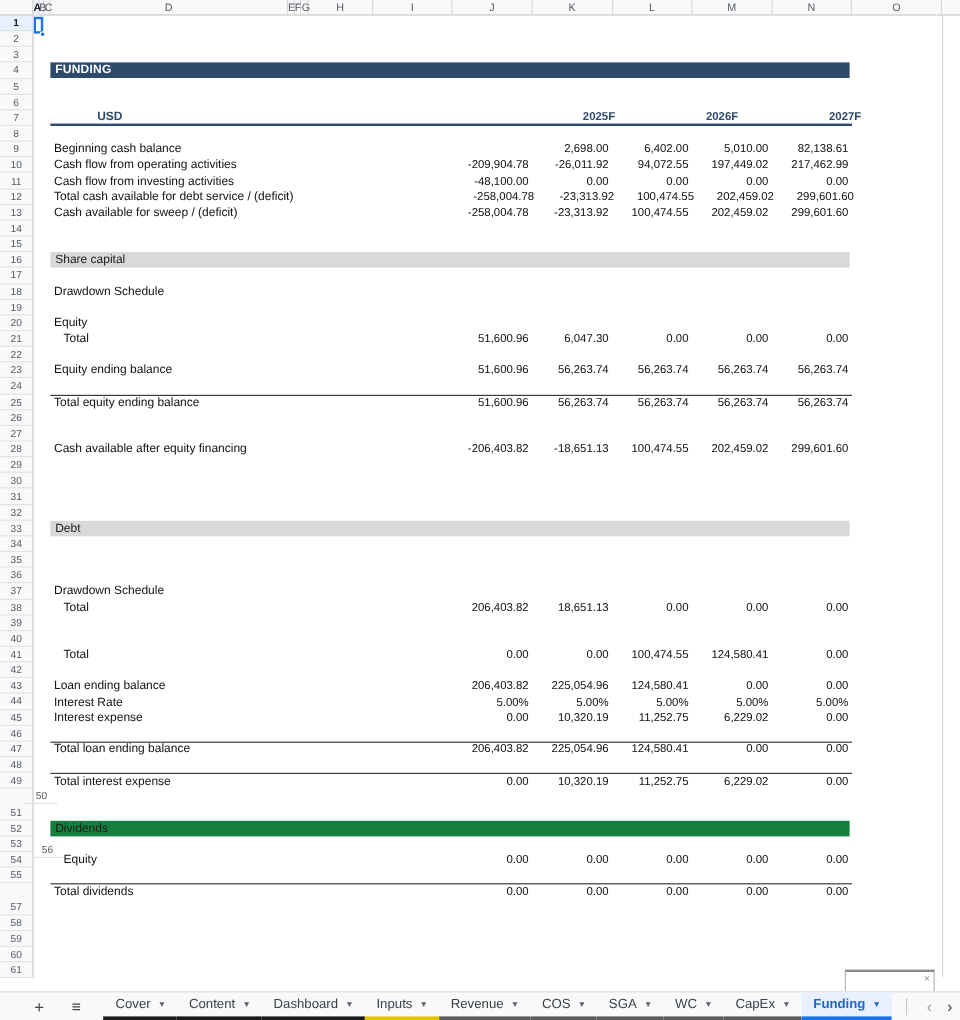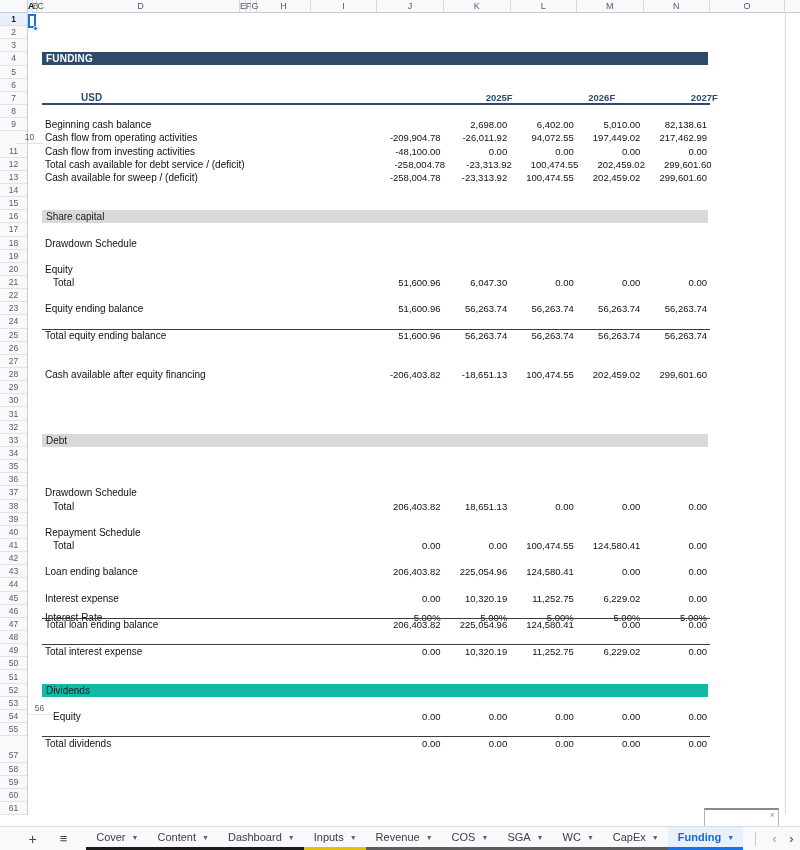--- a/index.html
+++ b/index.html
@@ -189,43 +189,39 @@
       </div>
       <div class="sheet-row" style="top: 499.55px; height: 13.15px;">
         <span class="lbl ind">Total</span>
         <span class="gap"></span>
         <span class="cell">206,403.82</span>
         <span class="cell">18,651.13</span>
         <span class="cell">0.00</span>
         <span class="cell">0.00</span>
         <span class="cell">0.00</span>
       </div>
-      <div class="sheet-row" style="top: 525.85px; height: 13.15px;">
-        <span class="lbl">Repayment Schedule</span>
-        <span class="gap"></span>
-      </div>
       <div class="sheet-row" style="top: 539px; height: 13.15px;">
         <span class="lbl ind">Total</span>
         <span class="gap"></span>
         <span class="cell">0.00</span>
         <span class="cell">0.00</span>
         <span class="cell">100,474.55</span>
         <span class="cell">124,580.41</span>
         <span class="cell">0.00</span>
       </div>
       <div class="sheet-row" style="top: 565.3px; height: 13.15px;">
         <span class="lbl">Loan ending balance</span>
         <span class="gap"></span>
         <span class="cell">206,403.82</span>
         <span class="cell">225,054.96</span>
         <span class="cell">124,580.41</span>
         <span class="cell">0.00</span>
         <span class="cell">0.00</span>
       </div>
-      <div class="sheet-row" style="top: 578.45px; height: 13.15px; margin-top: 32px;">
+      <div class="sheet-row" style="top: 578.45px; height: 13.15px;">
         <span class="lbl">Interest Rate</span>
         <span class="gap"></span>
         <span class="cell">5.00%</span>
         <span class="cell">5.00%</span>
         <span class="cell">5.00%</span>
         <span class="cell">5.00%</span>
         <span class="cell">5.00%</span>
       </div>
       <div class="sheet-row" style="top: 591.6px; height: 13.15px;">
         <span class="lbl">Interest expense</span>
@@ -247,21 +243,21 @@
       </div>
       <div class="sheet-row bold btop" style="top: 644.2px; height: 13.15px;">
         <span class="lbl">Total interest expense</span>
         <span class="gap"></span>
         <span class="cell">0.00</span>
         <span class="cell">10,320.19</span>
         <span class="cell">11,252.75</span>
         <span class="cell">6,229.02</span>
         <span class="cell">0.00</span>
       </div>
-      <div class="section-band" style="top: 683.65px; height: 13px; background: #14b8a6;">Dividends</div>
+      <div class="section-band" style="top: 683.65px; height: 13px; background: #15803d;">Dividends</div>
       <div class="sheet-row" style="top: 709.95px; height: 13.15px;">
         <span class="lbl ind">Equity</span>
         <span class="gap"></span>
         <span class="cell">0.00</span>
         <span class="cell">0.00</span>
         <span class="cell">0.00</span>
         <span class="cell">0.00</span>
         <span class="cell">0.00</span>
       </div>
       <div class="sheet-row bold btop" style="top: 736.25px; height: 13.15px;">
@@ -296,21 +292,21 @@
   <div id="rowHeaders">
       <div class="row-h sel" style="top: 0px; height: 13.15px; line-height: 13.15px;">1</div>
       <div class="row-h" style="top: 13.15px; height: 13.15px; line-height: 13.15px;">2</div>
       <div class="row-h" style="top: 26.3px; height: 13.15px; line-height: 13.15px;">3</div>
       <div class="row-h" style="top: 39.45px; height: 13.15px; line-height: 13.15px;">4</div>
       <div class="row-h" style="top: 52.6px; height: 13.15px; line-height: 13.15px;">5</div>
       <div class="row-h" style="top: 65.75px; height: 13.15px; line-height: 13.15px;">6</div>
       <div class="row-h" style="top: 78.9px; height: 13.15px; line-height: 13.15px;">7</div>
       <div class="row-h" style="top: 92.05px; height: 13.15px; line-height: 13.15px;">8</div>
       <div class="row-h" style="top: 105.2px; height: 13.15px; line-height: 13.15px;">9</div>
-      <div class="row-h" style="top: 118.35px; height: 13.15px; line-height: 13.15px; margin-left: 16px;">10</div>
+      <div class="row-h" style="top: 118.35px; height: 13.15px; line-height: 13.15px;">10</div>
       <div class="row-h" style="top: 131.5px; height: 13.15px; line-height: 13.15px;">11</div>
       <div class="row-h" style="top: 144.65px; height: 13.15px; line-height: 13.15px;">12</div>
       <div class="row-h" style="top: 157.8px; height: 13.15px; line-height: 13.15px;">13</div>
       <div class="row-h" style="top: 170.95px; height: 13.15px; line-height: 13.15px;">14</div>
       <div class="row-h" style="top: 184.1px; height: 13.15px; line-height: 13.15px;">15</div>
       <div class="row-h" style="top: 197.25px; height: 13.15px; line-height: 13.15px;">16</div>
       <div class="row-h" style="top: 210.4px; height: 13.15px; line-height: 13.15px;">17</div>
       <div class="row-h" style="top: 223.55px; height: 13.15px; line-height: 13.15px;">18</div>
       <div class="row-h" style="top: 236.7px; height: 13.15px; line-height: 13.15px;">19</div>
       <div class="row-h" style="top: 249.85px; height: 13.15px; line-height: 13.15px;">20</div>
@@ -336,21 +332,21 @@
       <div class="row-h" style="top: 512.85px; height: 13.15px; line-height: 13.15px;">40</div>
       <div class="row-h" style="top: 526px; height: 13.15px; line-height: 13.15px;">41</div>
       <div class="row-h" style="top: 539.15px; height: 13.15px; line-height: 13.15px;">42</div>
       <div class="row-h" style="top: 552.3px; height: 13.15px; line-height: 13.15px;">43</div>
       <div class="row-h" style="top: 565.45px; height: 13.15px; line-height: 13.15px;">44</div>
       <div class="row-h" style="top: 578.6px; height: 13.15px; line-height: 13.15px;">45</div>
       <div class="row-h" style="top: 591.75px; height: 13.15px; line-height: 13.15px;">46</div>
       <div class="row-h" style="top: 604.9px; height: 13.15px; line-height: 13.15px;">47</div>
       <div class="row-h" style="top: 618.05px; height: 13.15px; line-height: 13.15px;">48</div>
       <div class="row-h" style="top: 631.2px; height: 13.15px; line-height: 13.15px;">49</div>
-      <div class="row-h" style="top: 644.35px; height: 13.15px; line-height: 13.15px;">50</div>
+      <div class="row-h" style="top: 644.35px; height: 13.15px; line-height: 13.15px; margin-left: 21px;">50</div>
       <div class="row-h" style="top: 657.5px; height: 13.15px; line-height: 13.15px;">51</div>
       <div class="row-h" style="top: 670.65px; height: 13.15px; line-height: 13.15px;">52</div>
       <div class="row-h" style="top: 683.8px; height: 13.15px; line-height: 13.15px;">53</div>
       <div class="row-h" style="top: 696.95px; height: 13.15px; line-height: 13.15px;">54</div>
       <div class="row-h" style="top: 710.1px; height: 13.15px; line-height: 13.15px;">55</div>
       <div class="row-h" style="top: 689px; height: 13.15px; line-height: 13.15px; margin-left: 26px;">56</div>
       <div class="row-h" style="top: 736.4px; height: 13.15px; line-height: 13.15px;">57</div>
       <div class="row-h" style="top: 749.55px; height: 13.15px; line-height: 13.15px;">58</div>
       <div class="row-h" style="top: 762.7px; height: 13.15px; line-height: 13.15px;">59</div>
       <div class="row-h" style="top: 775.85px; height: 13.15px; line-height: 13.15px;">60</div>

